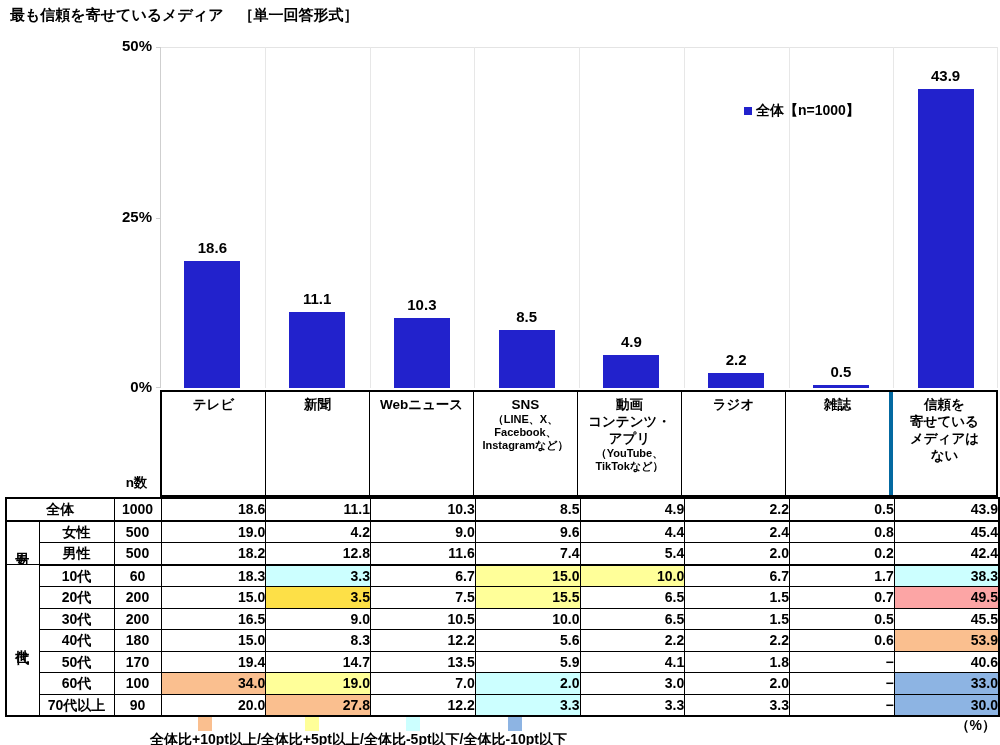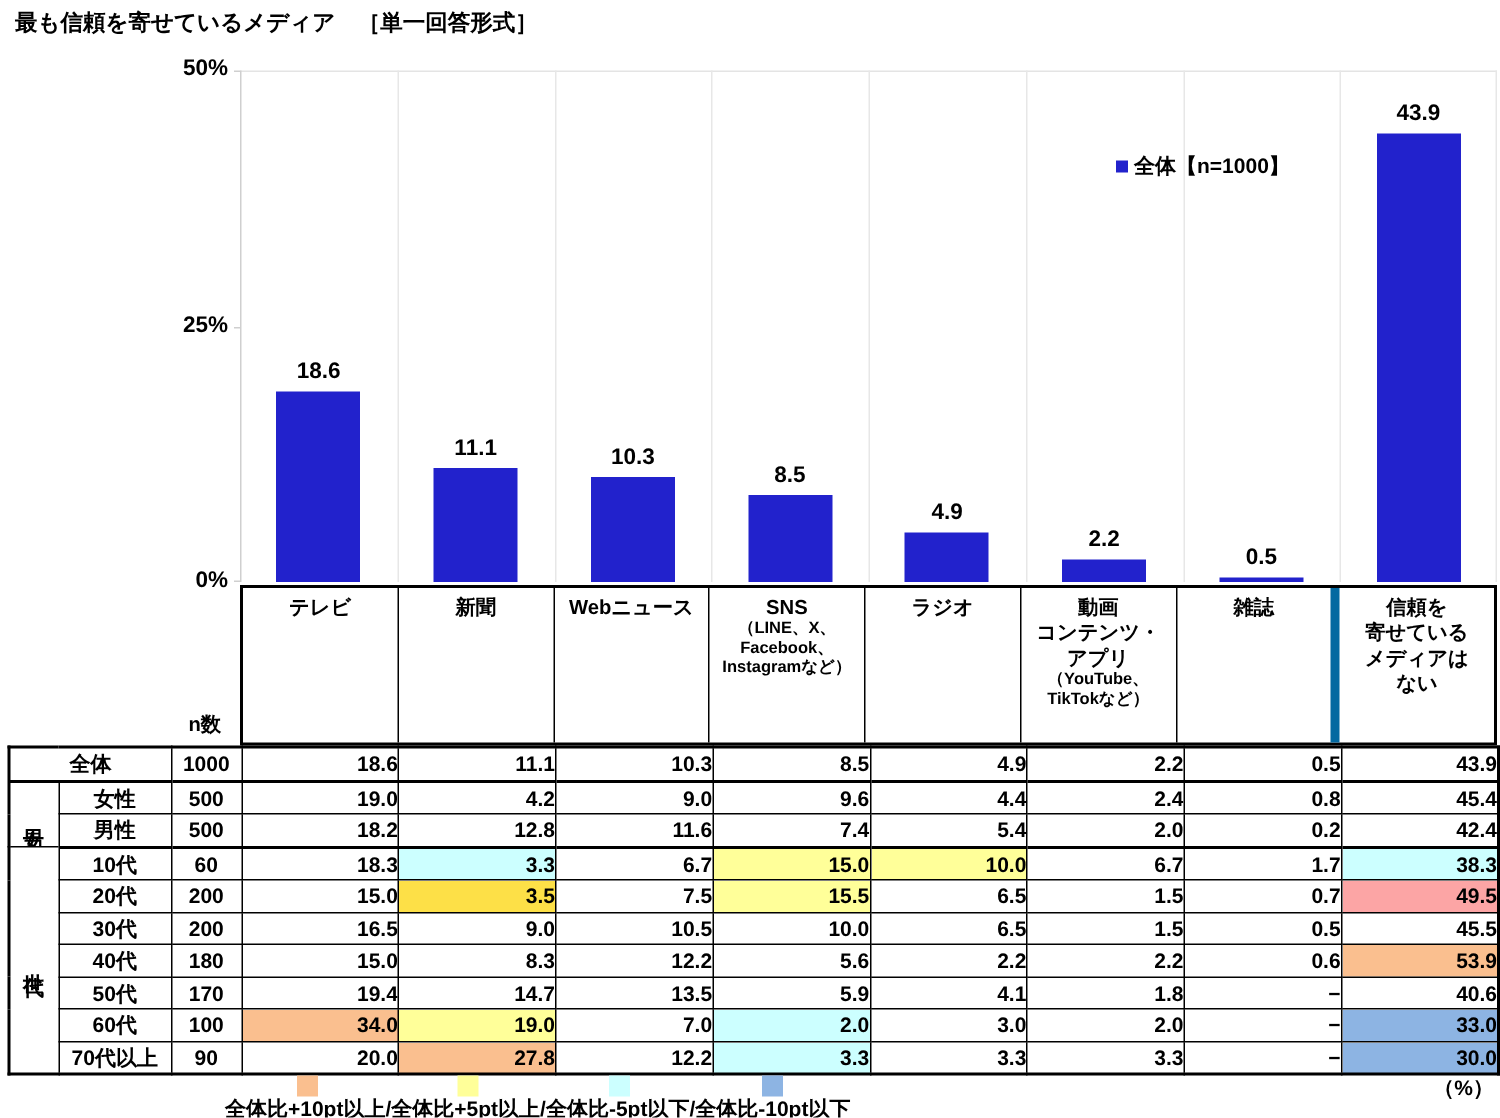--- a/index.html
+++ b/index.html
@@ -20,21 +20,21 @@
   .bar{position:absolute;bottom:0;width:56px;}
   .bar-label{position:absolute;width:80px;text-align:center;font-size:15px;}
   .chart-legend{position:absolute;left:744px;top:102px;font-size:14px;display:flex;align-items:center;white-space:nowrap;}
   .chart-legend .swatch{width:8px;height:8px;display:inline-block;margin-right:4px;}
 
   
   .cat-header{position:absolute;left:160px;top:390px;width:838px;height:107px;
     display:flex;border:2px solid #000;box-sizing:border-box;background:#fff;}
   .cat-cell{flex:1;border-left:1px solid #000;text-align:center;padding-top:4px;box-sizing:border-box;overflow:hidden;}
   .cat-cell:first-child{border-left:none;}
-  .cat-cell.thick-left{border-left:6px solid #0369a1;}
+  .cat-cell.thick-left{border-left:4px solid #0369a1;}
   .cat-main{font-size:13.5px;line-height:17px;white-space:pre-line;}
   .cat-sub{font-size:11px;line-height:13px;white-space:pre-line;}
 
   .n-header{position:absolute;left:113px;top:474px;width:47px;text-align:center;font-size:13.5px;}
 
   
   table.data{position:absolute;left:5px;top:497px;width:993px;border-collapse:collapse;
     table-layout:fixed;font-size:14px;font-weight:bold;}
   table.data{border:2px solid #000;}
   table.data td{border:1px solid #000;height:20.5px;padding:0;line-height:20px;overflow:hidden;white-space:nowrap;}
@@ -104,28 +104,28 @@
     <div class="cat-cell">
       <div class="cat-main">Webニュース</div>
     </div>
     <div class="cat-cell">
       <div class="cat-main">SNS</div>
       <div class="cat-sub">（LINE、X、
 Facebook、
 Instagramなど）</div>
     </div>
     <div class="cat-cell">
-      <div class="cat-main">ラジオ</div>
-    </div>
-    <div class="cat-cell">
       <div class="cat-main">動画
 コンテンツ・
 アプリ</div>
       <div class="cat-sub">（YouTube、
 TikTokなど）</div>
+    </div>
+    <div class="cat-cell">
+      <div class="cat-main">ラジオ</div>
     </div>
     <div class="cat-cell">
       <div class="cat-main">雑誌</div>
     </div>
     <div class="cat-cell thick-left">
       <div class="cat-main">信頼を
 寄せている
 メディアは
 ない</div>
     </div>

